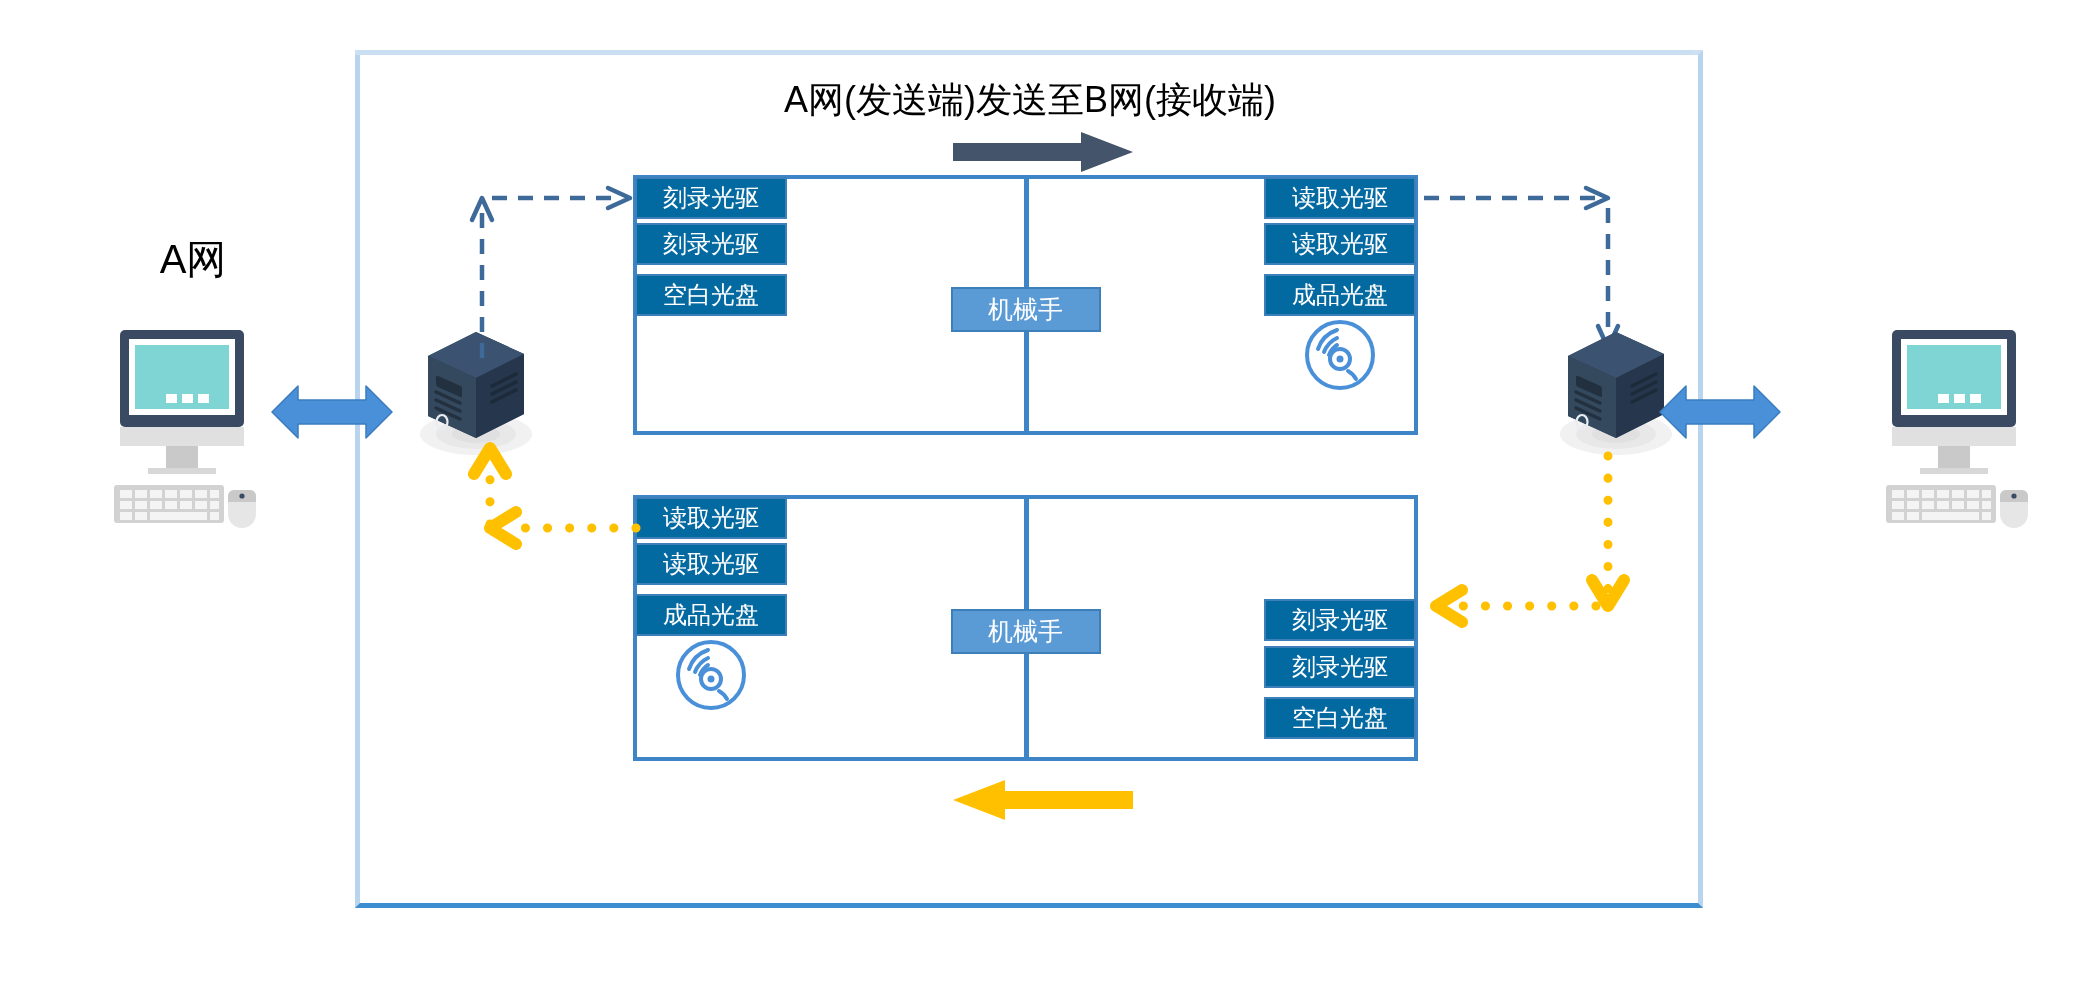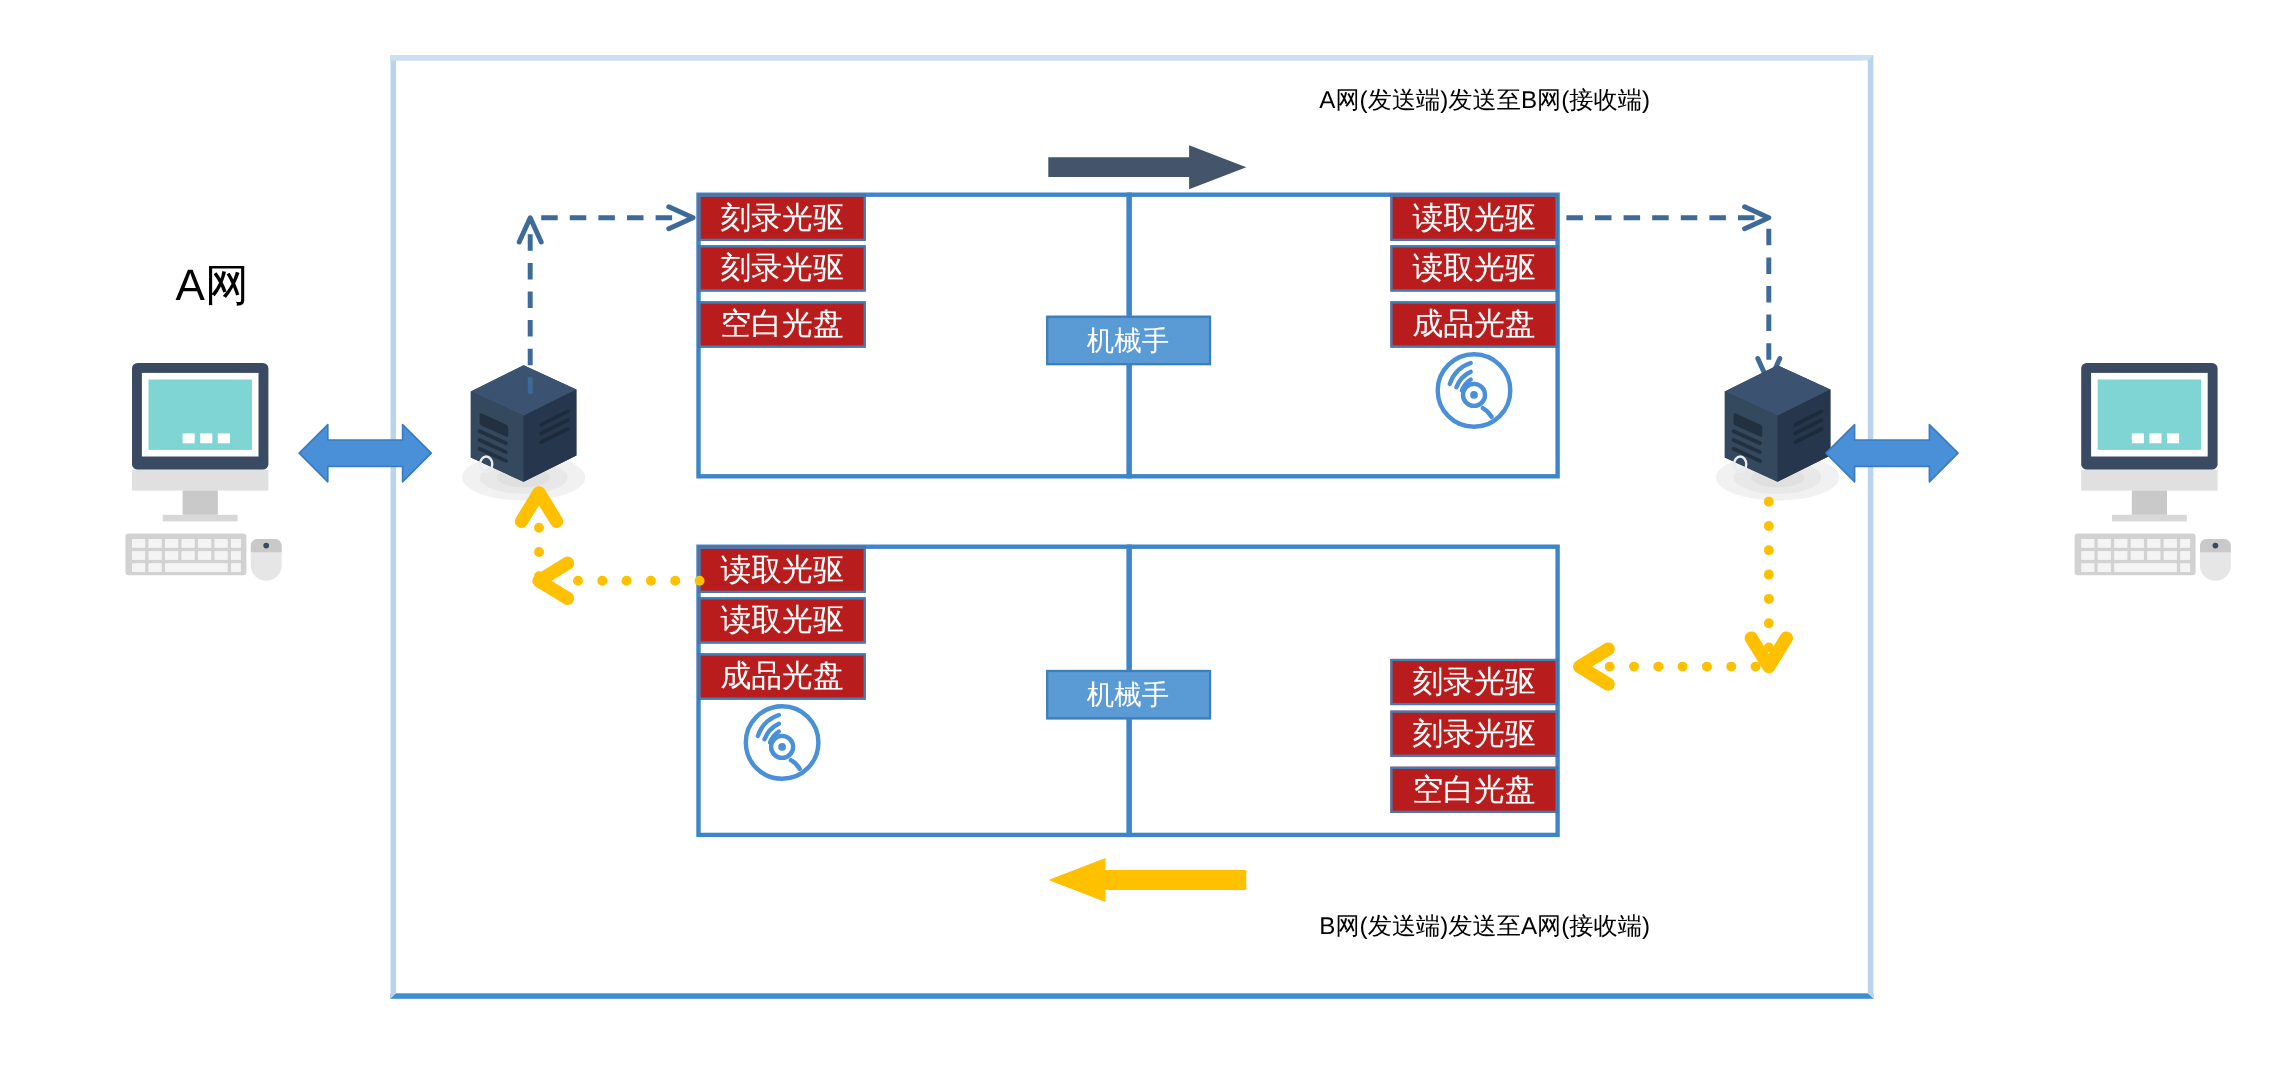--- a/index.html
+++ b/index.html
@@ -20,22 +20,22 @@
     border-right-color:#b9d4ee;
     background:transparent;
   }
   .outer-frame::before{
     content:"";position:absolute;left:-5px;top:-5px;width:100%;height:5px;
     background:linear-gradient(90deg,#cbdff2,#cbdff2);
   }
 
   
   .flow-title{
-    position:absolute;text-align:right;white-space:nowrap;
-    font-size:22px;color:#000000;letter-spacing:0px;
+    position:absolute;text-align:center;white-space:nowrap;
+    font-size:36px;color:#000000;letter-spacing:0px;
   }
   #title-top{left:560px;top:76px;width:940px;}
   #title-bottom{left:560px;top:827px;width:940px;}
 
   
   .dir-arrow{position:absolute;}
   #dir-arrow-top{left:953px;top:132px;}
   #dir-arrow-bottom{left:953px;top:780px;}
 
   
@@ -46,22 +46,22 @@
   #panel-top{left:633px;top:175px;width:785px;height:260px;}
   #panel-bottom{left:633px;top:495px;width:785px;height:266px;}
   .panel-divider{
     position:absolute;top:-4px;bottom:-4px;width:5px;background:#3d85c6;
     left:50%;margin-left:-2px;
   }
 
   
   .chip{
     position:absolute;box-sizing:border-box;
-    background:#b91c1c;border:2px solid #3d7fb8;
-    color:#ffffff;font-size:28px;line-height:1;
+    background:#0369a1;border:2px solid #3d7fb8;
+    color:#ffffff;font-size:24px;line-height:1;
     display:flex;align-items:center;justify-content:center;
     white-space:nowrap;
     text-shadow:0 0 1px rgba(255,255,255,.25);
   }
   .chip.w-left{left:-2px;width:152px;}
   .chip.w-right{right:-2px;width:152px;}
 
   .robot-chip{
     position:absolute;box-sizing:border-box;
     background:#5b9bd5;border:2px solid #3d7fb8;
@@ -161,21 +161,20 @@
     <div class="chip w-right" style="top:147px;height:42px;">刻录光驱</div>
     <div class="chip w-right" style="top:198px;height:42px;">空白光盘</div>
   </div>
 
   <div class="dir-arrow" id="dir-arrow-bottom">
     <svg width="180" height="40" viewBox="0 0 180 40">
       <path d="M180,11 L52,11 L52,0 L0,20 L52,40 L52,29 L180,29 Z" fill="#ffc000"></path>
     </svg>
   </div>
 
-  <div class="flow-title" id="title-bottom">B网(发送端)发送至A网(接收端)</div>
 
   <div class="net-label" id="label-a">A网</div>
 
   <div class="workstation" id="ws-a">
     <svg width="160" height="195" viewBox="0 0 160 195">
       <rect x="20" y="0" width="124" height="97" rx="5" fill="#3b4a63"></rect>
       <rect x="29" y="9" width="106" height="76" fill="#ffffff"></rect>
       <rect x="35" y="15" width="94" height="64" fill="#7fd4d4"></rect>
       <rect x="66" y="64" width="11" height="9" fill="#ffffff"></rect>
       <rect x="82" y="64" width="11" height="9" fill="#ffffff"></rect>

